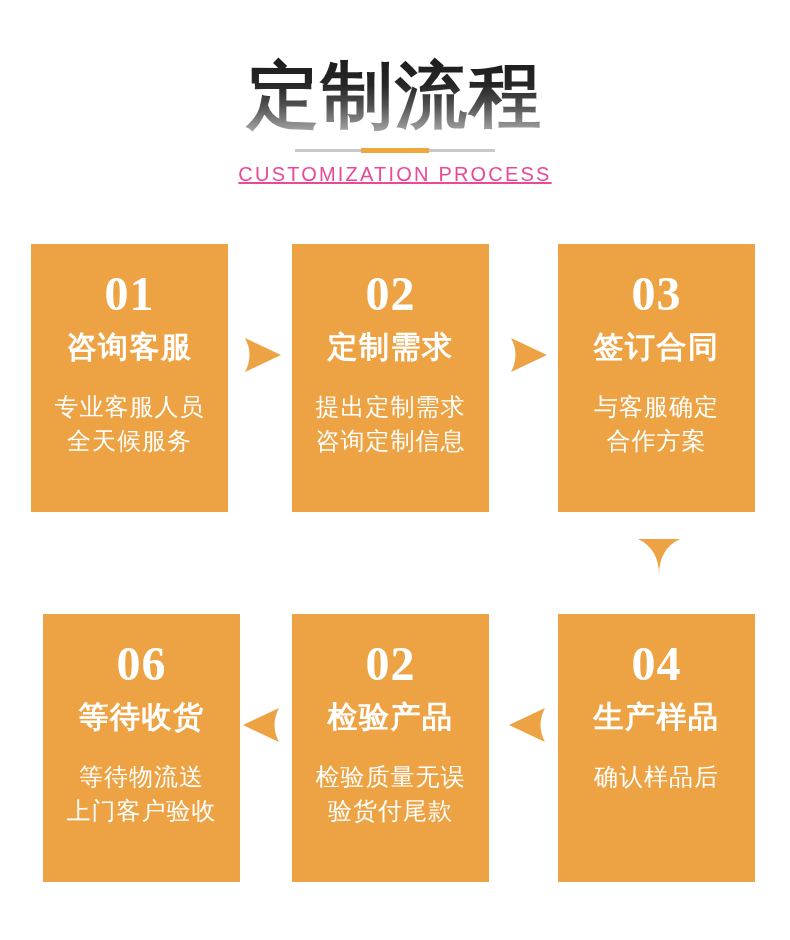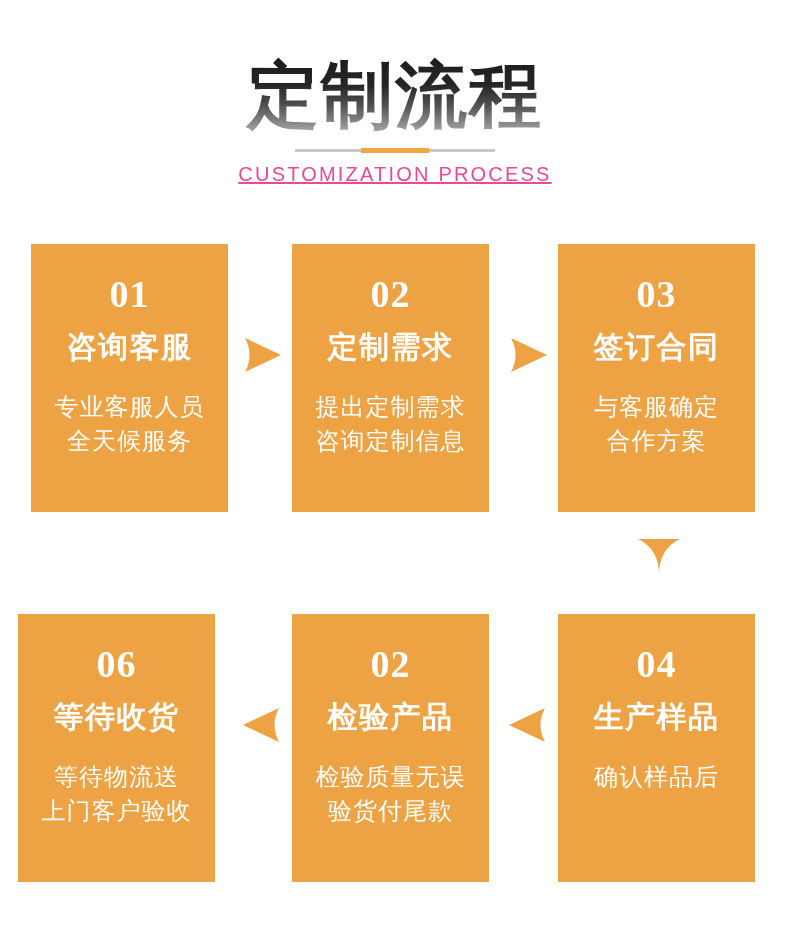--- a/index.html
+++ b/index.html
@@ -84,21 +84,21 @@
     background: #eda343;
     color: #ffffff;
     text-align: center;
     display: flex;
     flex-direction: column;
     align-items: center;
   }
 
   .card .num {
     margin-top: 28px;
-    font-size: 38px;
+    font-size: 48px;
     font-weight: bold;
     line-height: 44px;
     letter-spacing: 1px;
     font-family: "Liberation Serif", "DejaVu Serif", serif;
     text-align: right;
   }
 
   .card .name {
     margin-top: 12px;
     font-size: 30px;
@@ -113,21 +113,21 @@
     font-weight: 400;
     line-height: 34px;
     letter-spacing: 1px;
   }
 
   
   #card-1 { left: 31px;  top: 244px; }
   #card-2 { left: 292px; top: 244px; }
   #card-3 { left: 558px; top: 244px; }
   
-  #card-6 { left: 18px;  top: 614px; }
+  #card-6 { left: 43px;  top: 614px; }
   #card-5 { left: 292px; top: 614px; }
   #card-4 { left: 558px; top: 614px; }
 
   
   .arrow {
     position: absolute;
     width: 46px;
     height: 46px;
   }
   .arrow svg { display:block; width:100%; height:100%; }

